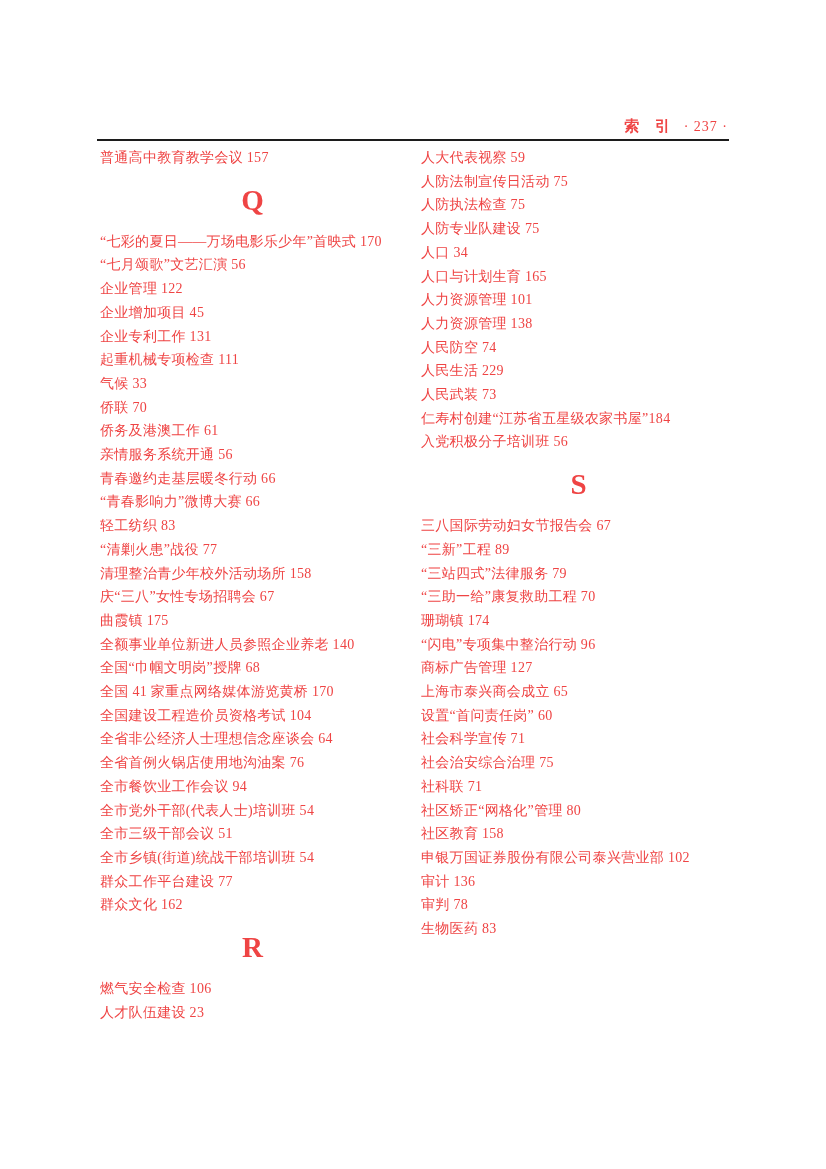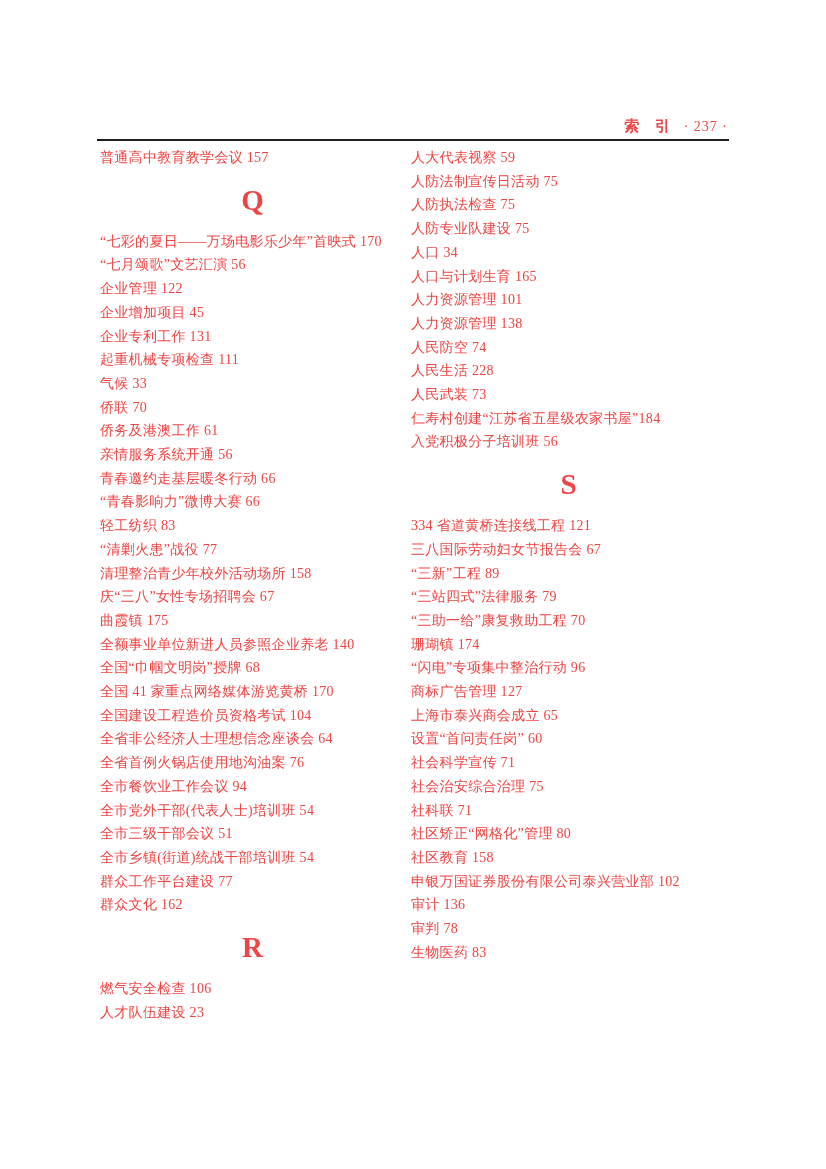--- a/index.html
+++ b/index.html
@@ -40,21 +40,21 @@
     top: 139px;
     width: 632px;
     height: 2px;
     background: #1c1c1c;
   }
   .index-column {
     position: absolute;
     top: 146px;
   }
   .col-left  { left: 100px; width: 306px; }
-  .col-right { left: 411px; width: 316px; }
+  .col-right { left: 421px; width: 316px; }
   .index-entry {
     font-size: 14px;
     line-height: 23.7px;
     white-space: nowrap;
     letter-spacing: 0.3px;
   }
   .section-heading {
     font-size: 29px;
     font-weight: bold;
     line-height: 35px;
@@ -116,26 +116,25 @@
   <div class="index-column col-right" id="col-right">
       <div class="index-entry">人大代表视察 59</div>
       <div class="index-entry">人防法制宣传日活动 75</div>
       <div class="index-entry">人防执法检查 75</div>
       <div class="index-entry">人防专业队建设 75</div>
       <div class="index-entry">人口 34</div>
       <div class="index-entry">人口与计划生育 165</div>
       <div class="index-entry">人力资源管理 101</div>
       <div class="index-entry">人力资源管理 138</div>
       <div class="index-entry">人民防空 74</div>
-      <div class="index-entry">人民生活 228</div>
+      <div class="index-entry">人民生活 229</div>
       <div class="index-entry">人民武装 73</div>
       <div class="index-entry">仁寿村创建“江苏省五星级农家书屋”184</div>
       <div class="index-entry">入党积极分子培训班 56</div>
       <div class="section-heading">S</div>
-      <div class="index-entry">334 省道黄桥连接线工程 121</div>
       <div class="index-entry">三八国际劳动妇女节报告会 67</div>
       <div class="index-entry">“三新”工程 89</div>
       <div class="index-entry">“三站四式”法律服务 79</div>
       <div class="index-entry">“三助一给”康复救助工程 70</div>
       <div class="index-entry">珊瑚镇 174</div>
       <div class="index-entry">“闪电”专项集中整治行动 96</div>
       <div class="index-entry">商标广告管理 127</div>
       <div class="index-entry">上海市泰兴商会成立 65</div>
       <div class="index-entry">设置“首问责任岗” 60</div>
       <div class="index-entry">社会科学宣传 71</div>

